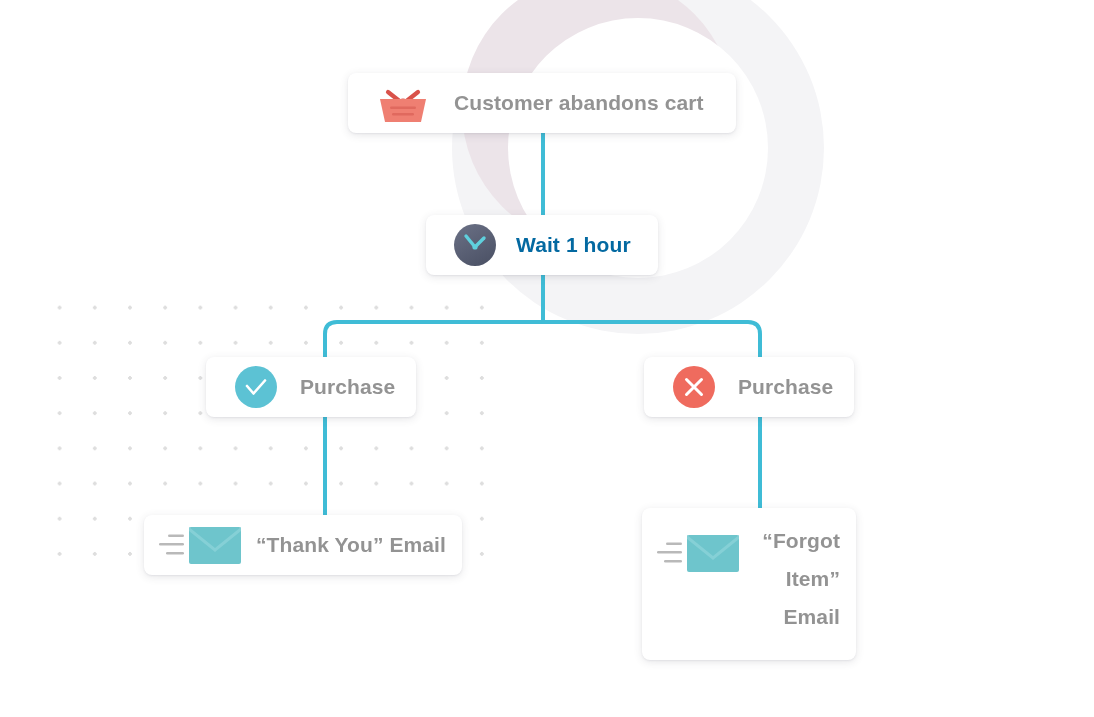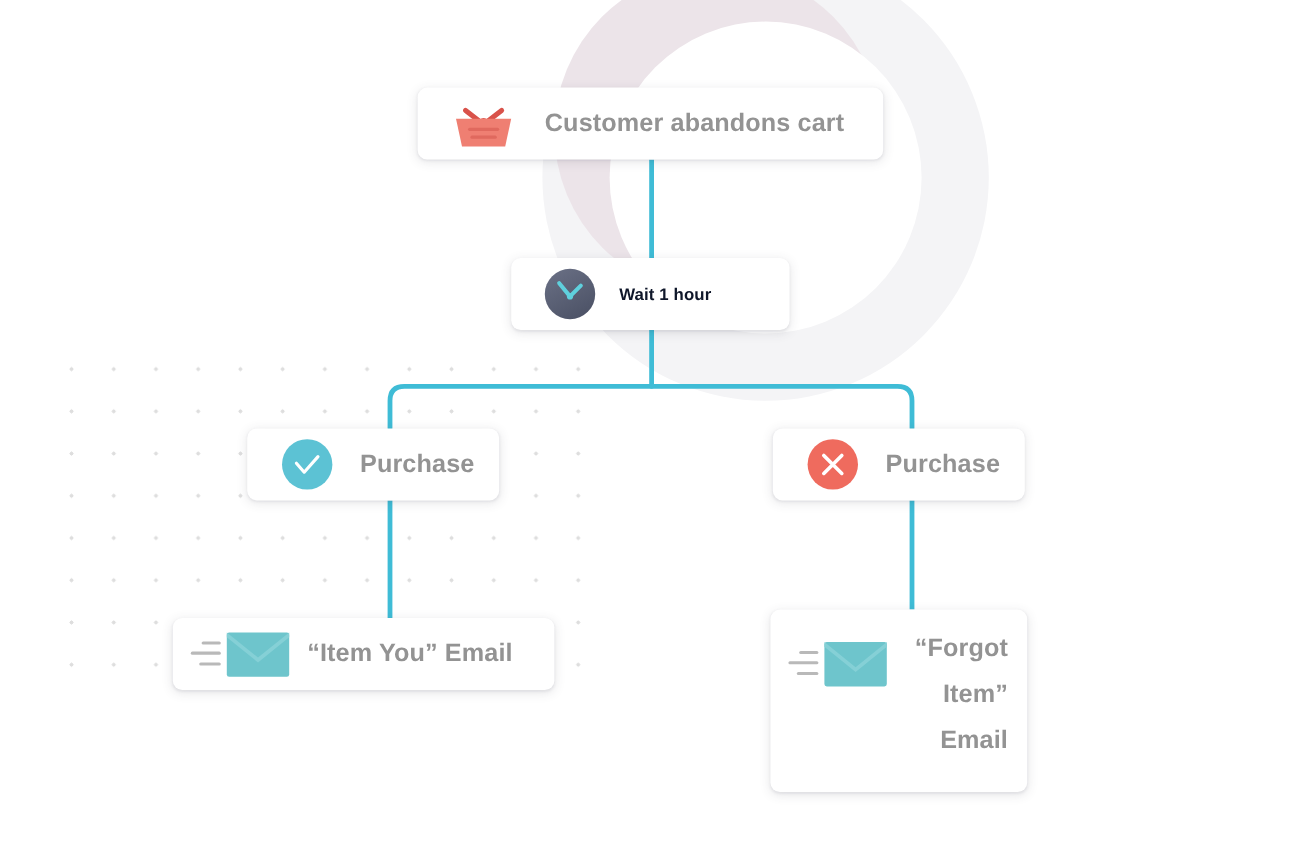--- a/index.html
+++ b/index.html
@@ -103,21 +103,21 @@
     gap: 22px;
   }
 
   
   #node-wait {
     left: 426px; top: 215px;
     width: 232px; height: 60px;
     padding: 0 20px 0 27px;
     gap: 19px;
   }
-  #node-wait .label { color: #0f172a; font-size: 14px; }
+  #node-wait .label { color: #0369a1; font-size: 21px; }
 
   
   #node-purchase-yes {
     left: 206px; top: 357px;
     width: 210px; height: 60px;
     padding: 0 20px 0 28px;
     gap: 22px;
   }
 
   
@@ -244,21 +244,21 @@
   <div class="node" id="node-email-thanks">
     <span class="icon-wrap">
       <svg class="icon-mail" viewBox="0 0 86 46">
         <rect x="10" y="12.5" width="16" height="2.6" rx="1.3" fill="#b9b9b9"></rect>
         <rect x="1" y="21" width="25" height="2.6" rx="1.3" fill="#b9b9b9"></rect>
         <rect x="8" y="30" width="18" height="2.6" rx="1.3" fill="#b9b9b9"></rect>
         <rect x="31" y="5" width="52" height="37" rx="2" fill="#6ec5cc"></rect>
         <path d="M31,5 L57,26 L83,5 L83,9 L57,30 L31,9 Z" fill="#85d0d6"></path>
       </svg>
     </span>
-    <span class="label">“Item You” Email</span>
+    <span class="label">“Thank You” Email</span>
   </div>
 
   <div class="node" id="node-email-forgot">
     <span class="icon-wrap">
       <svg class="icon-mail" viewBox="0 0 86 46">
         <rect x="10" y="12.5" width="16" height="2.6" rx="1.3" fill="#b9b9b9"></rect>
         <rect x="1" y="21" width="25" height="2.6" rx="1.3" fill="#b9b9b9"></rect>
         <rect x="8" y="30" width="18" height="2.6" rx="1.3" fill="#b9b9b9"></rect>
         <rect x="31" y="5" width="52" height="37" rx="2" fill="#6ec5cc"></rect>
         <path d="M31,5 L57,26 L83,5 L83,9 L57,30 L31,9 Z" fill="#85d0d6"></path>

